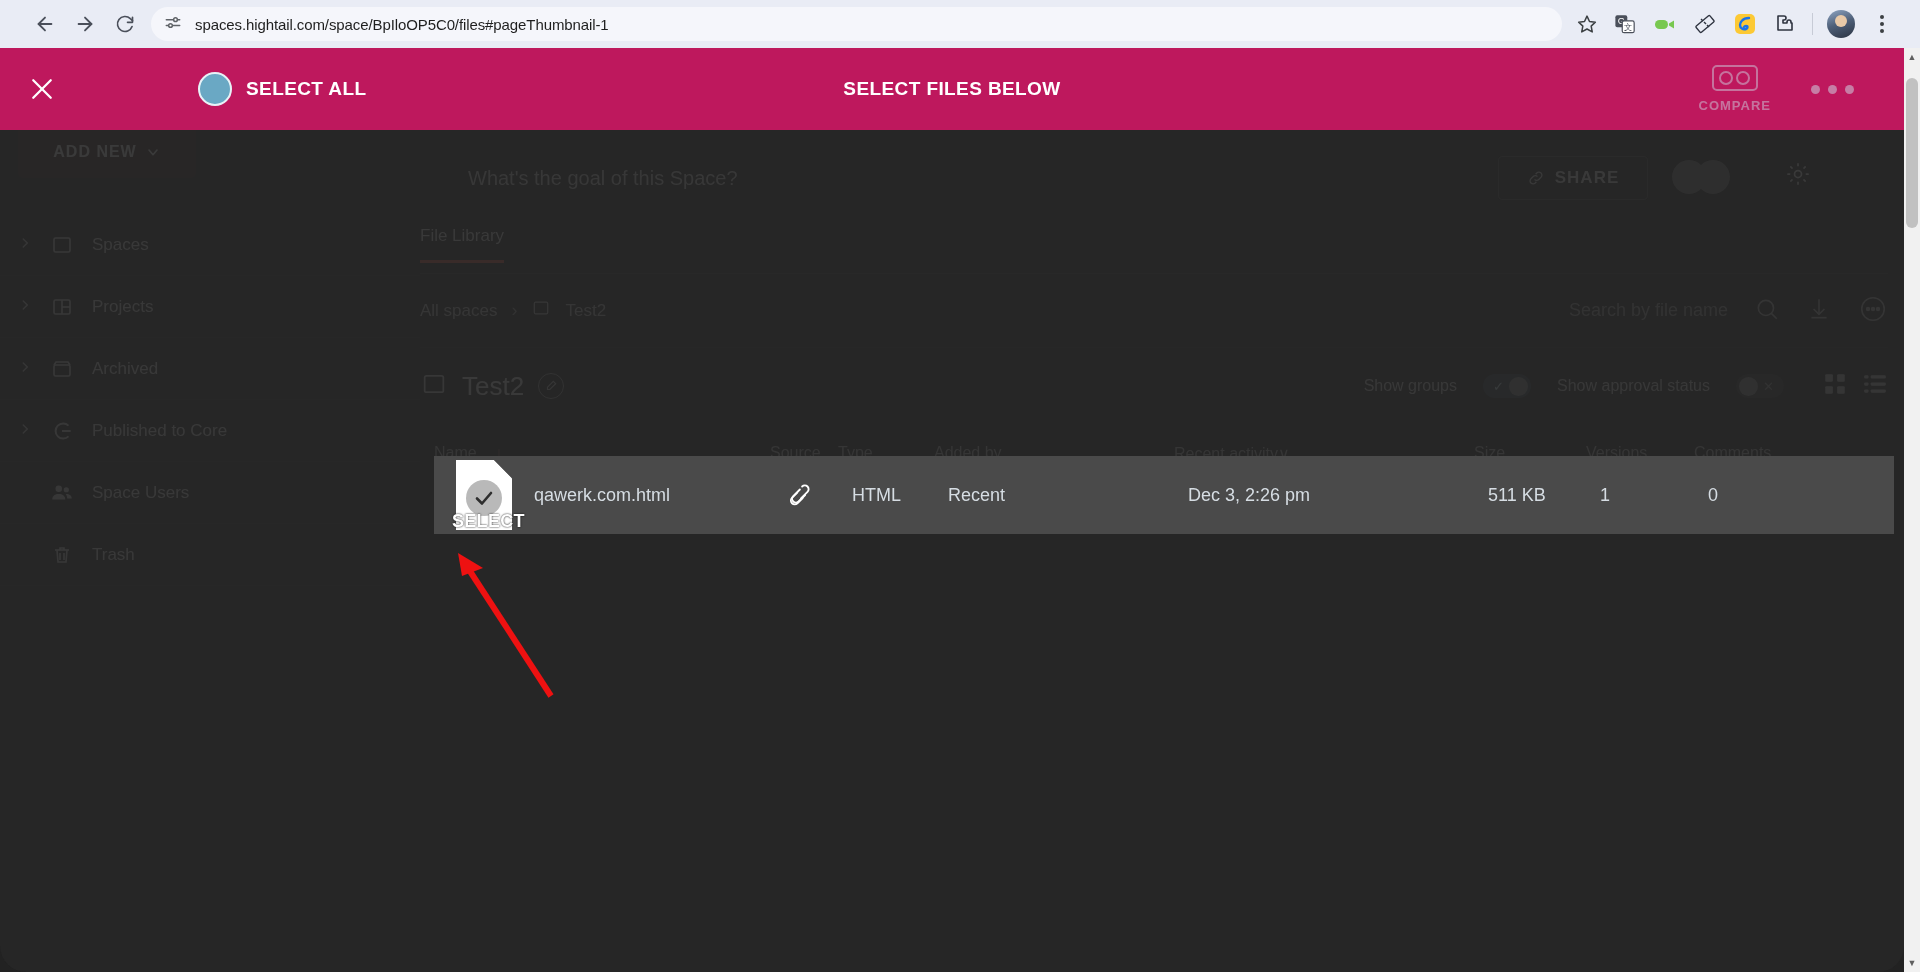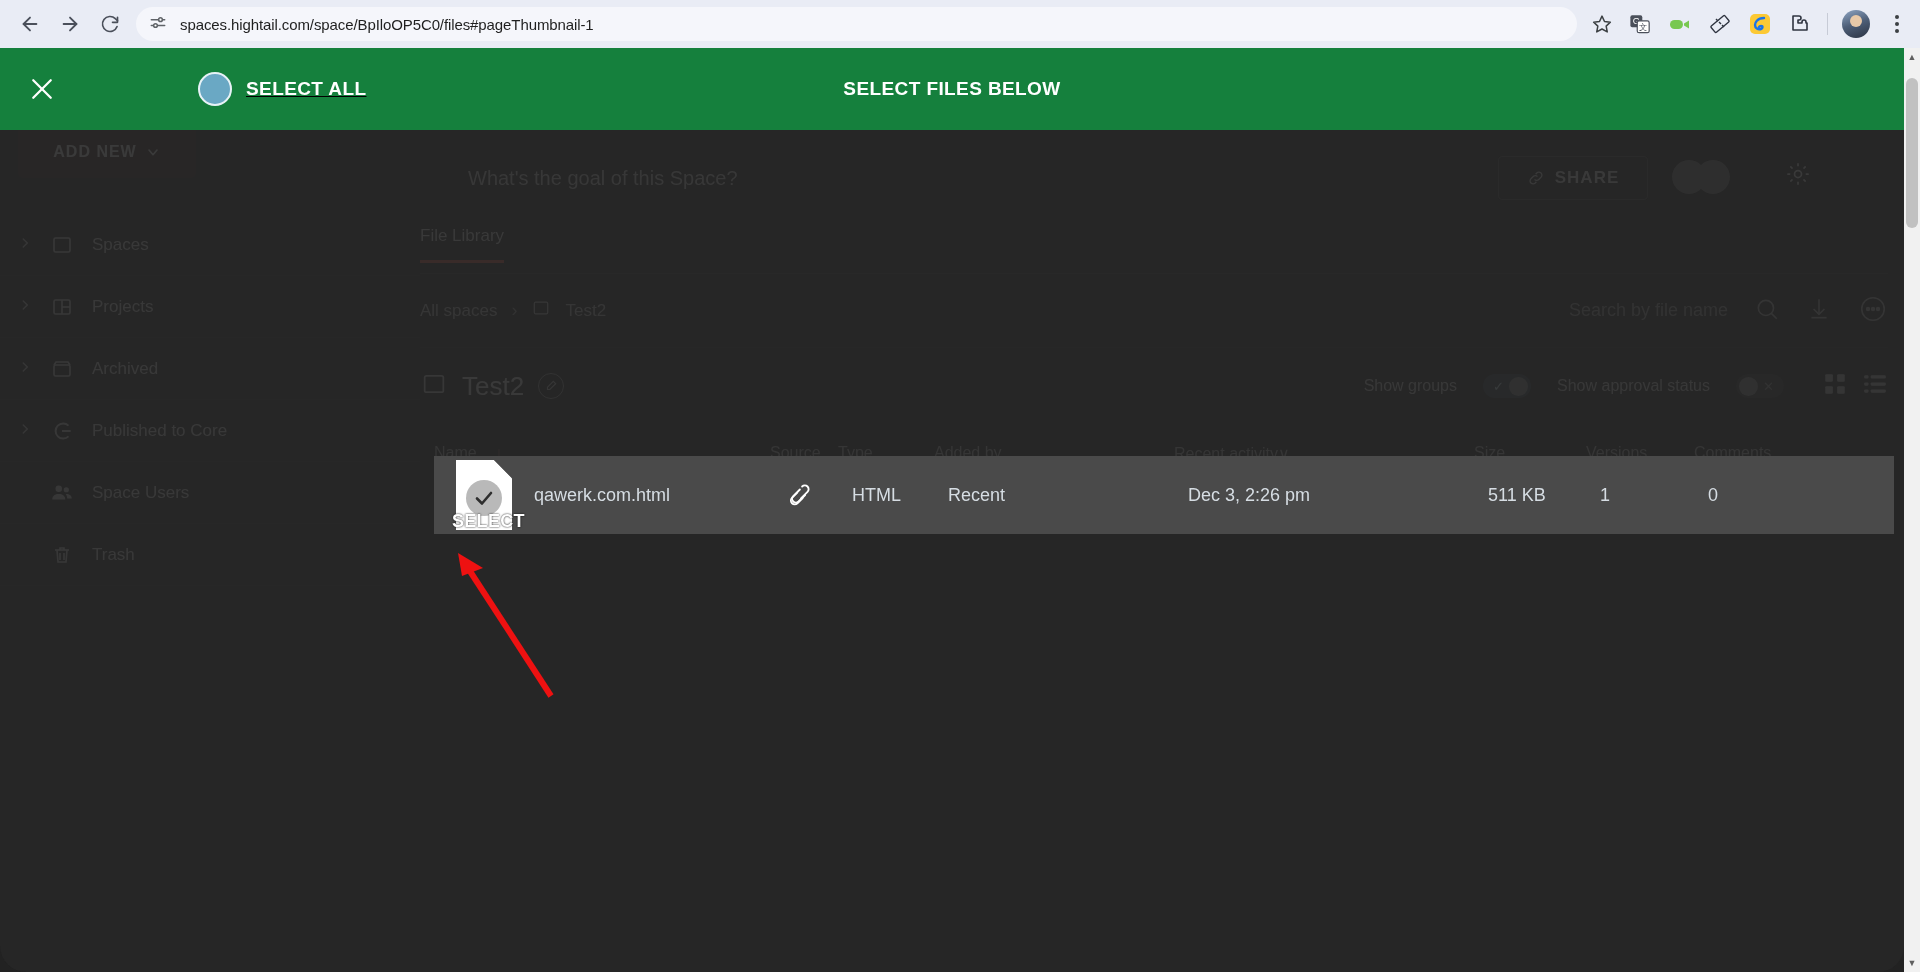--- a/index.html
+++ b/index.html
@@ -5,21 +5,21 @@
   * { box-sizing: border-box; margin: 0; padding: 0; }
   html, body {
     width: 1920px; height: 972px;
     font-family: "Liberation Sans", sans-serif;
     background: #222222; overflow: hidden;
   }
 
   
   .browser-bar {
     position: absolute; top: 0; left: 0; width: 1920px; height: 48px;
-    background: #e9ecf5; display: flex; align-items: center; padding: 0 10px;
+    background: #e9ecf5; display: flex; align-items: center; padding: 0 25px;
   }
   .nav-btn {
     width: 40px; height: 40px; display: flex; align-items: center;
     justify-content: center; border-radius: 50%; color: #4a4f5a; flex: 0 0 auto;
   }
   .omnibox {
     flex: 1 1 auto; height: 34px; background: #f5f6fb; border-radius: 17px;
     display: flex; align-items: center; margin: 0 8px 0 6px; padding: 0 12px;
     min-width: 0;
   }
@@ -140,21 +140,21 @@
     position: absolute; left: -4px; bottom: -2px; font-size: 18px; font-weight: 700;
     color: #ffffff; letter-spacing: 0.3px; text-shadow: 0 0 2px #000;
   }
   .fname { flex: 0 0 auto; width: 250px; }
   .clip-cell { width: 68px; display: flex; align-items: center; }
   .t-right { text-align: left; }
 
   
   .select-bar {
     position: absolute; top: 48px; left: 0; width: 1904px; height: 82px;
-    background: #15803d; display: flex; align-items: center; z-index: 30; text-decoration: underline;
+    background: #be185d; display: flex; align-items: center; z-index: 30;
   }
   .close-x { width: 52px; margin-left: 16px; color: #fff; display: flex; align-items: center; justify-content: center; }
   .sel-all { display: flex; align-items: center; gap: 14px; margin-left: 130px; }
   .sel-circle { width: 34px; height: 34px; border-radius: 50%; background: #6aa8c4; border: 2px solid #e7f2f7; }
   .sel-all-label { font-size: 19px; font-weight: 700; color: #ffffff; letter-spacing: 0.4px; }
   .sel-center {
     position: absolute; left: 50%; transform: translateX(-50%);
     font-size: 19px; font-weight: 700; color: #ffffff; letter-spacing: 0.4px;
   }
   .sel-right { margin-left: auto; display: flex; align-items: center; gap: 40px; padding-right: 50px; }
@@ -559,19 +559,33 @@
     <svg width="30" height="30" viewBox="0 0 24 24" fill="none" stroke="currentColor" stroke-width="1.8" stroke-linecap="round">
         <line x1="5" y1="5" x2="19" y2="19"></line>
         <line x1="19" y1="5" x2="5" y2="19"></line>
       </svg>
   </div>
   <div class="sel-all">
     <span class="sel-circle"></span>
     <span class="sel-all-label">SELECT ALL</span>
   </div>
   <div class="sel-center">SELECT FILES BELOW</div>
+  <div class="sel-right">
+    <div class="compare-btn">
+      <span class="compare-ico">
+          <i></i>
+          <i></i>
+        </span>
+      <span class="compare-label">COMPARE</span>
+    </div>
+    <div class="dots-more">
+        <span></span>
+        <span></span>
+        <span></span>
+      </div>
+  </div>
 </div>
 
 <div class="scrollbar">
   <div class="sb-arrow">▲</div>
   <div class="sb-thumb"></div>
   <div class="sb-arrow" style="position:absolute; bottom:0;">▼</div>
 </div>
 
 </body></html>

